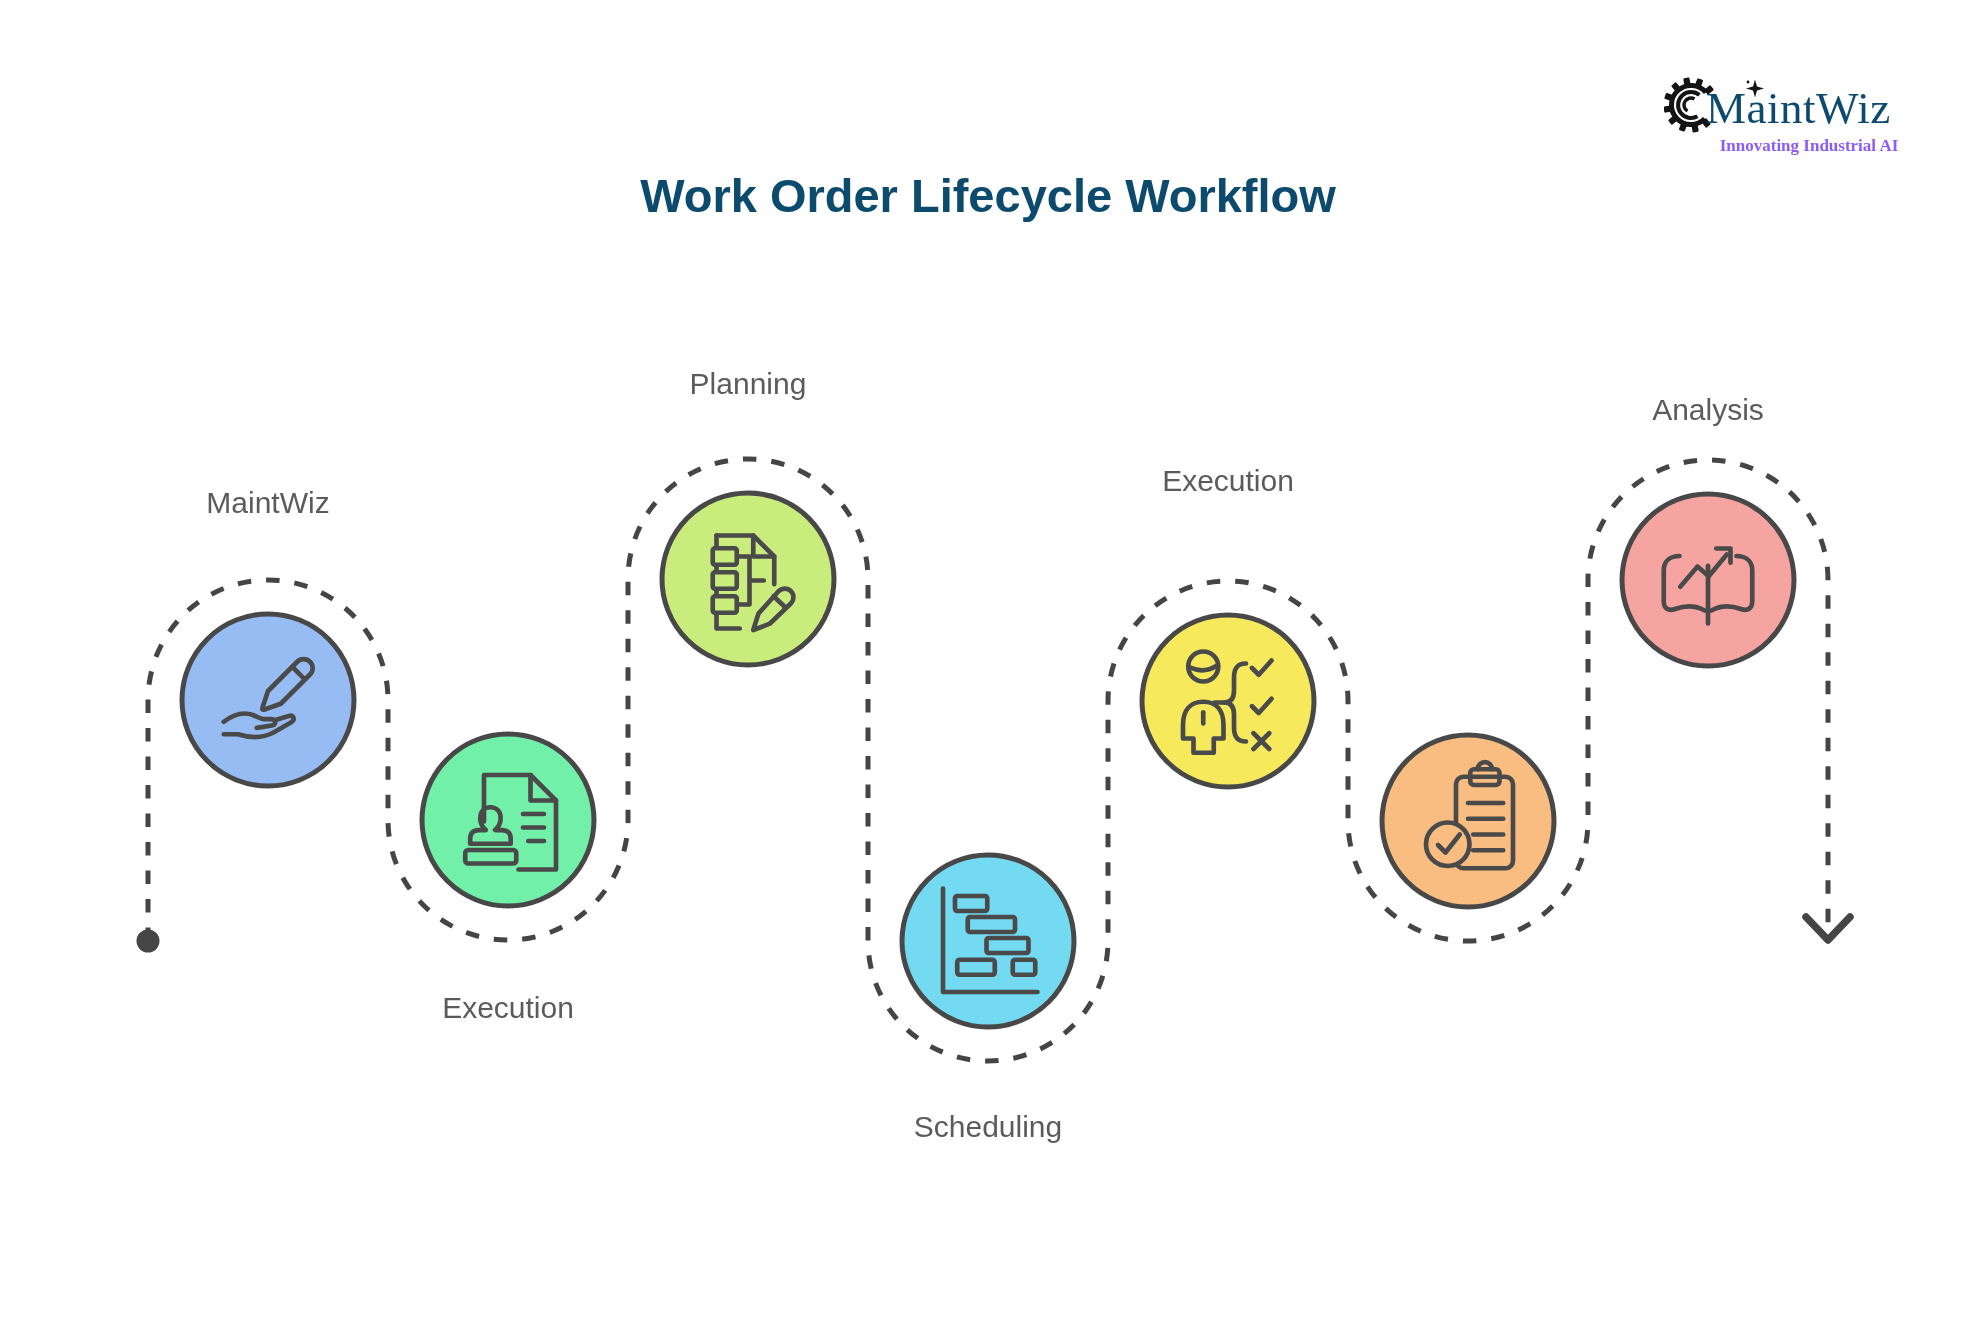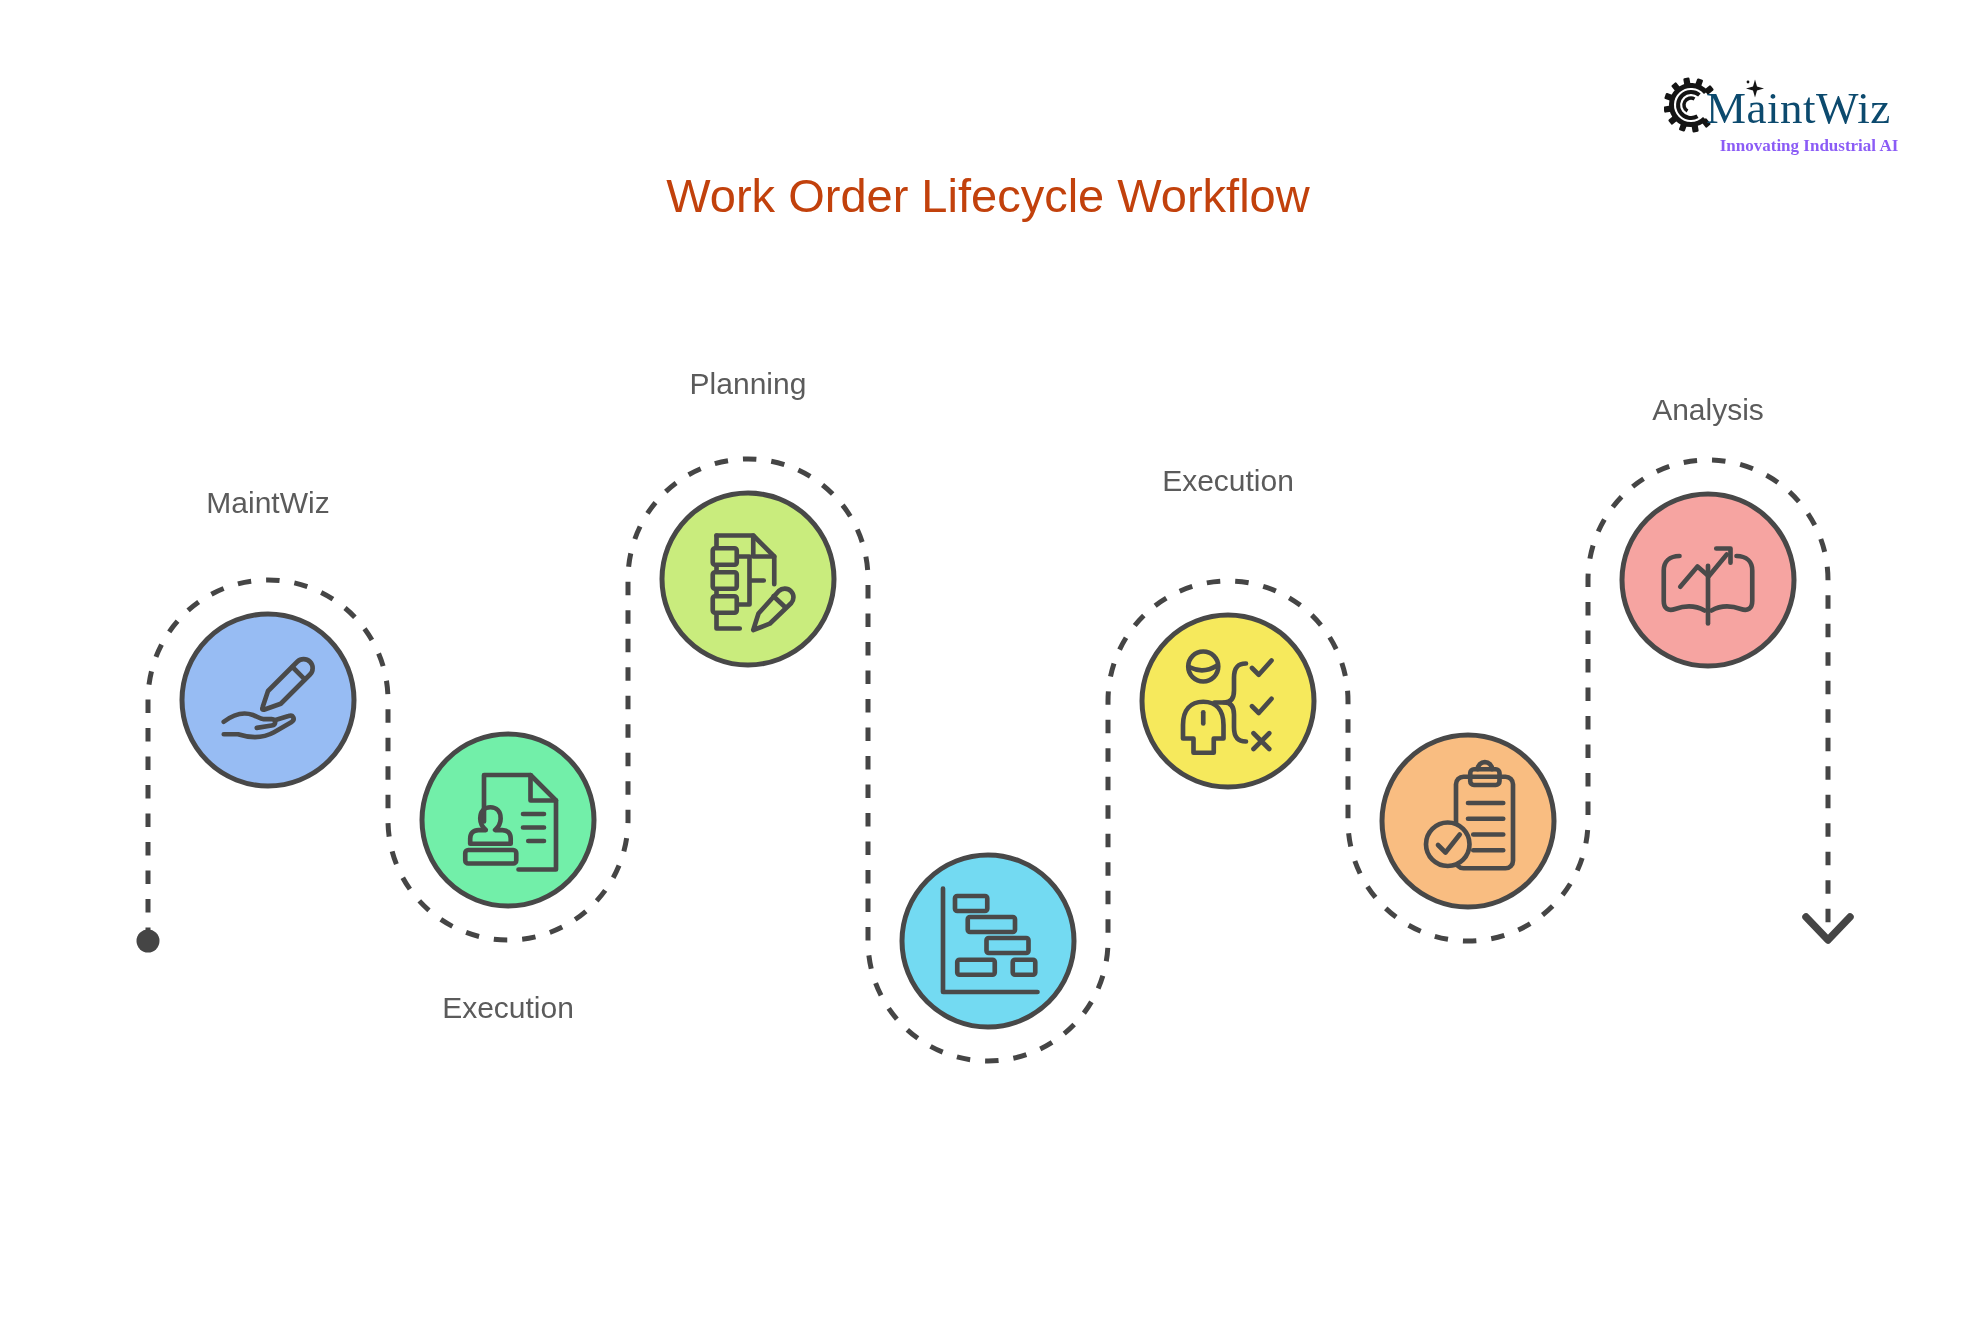--- a/index.html
+++ b/index.html
@@ -1,19 +1,19 @@
 <!DOCTYPE html>
 <html><head>
 <meta charset="utf-8">
 <style>
   html,body{margin:0;padding:0;background:#ffffff;}
   .canvas{position:relative;width:1976px;height:1322px;background:#ffffff;overflow:hidden;
           font-family:"Liberation Sans",sans-serif;}
   .title{position:absolute;top:168px;left:0;width:100%;text-align:center;
-         font-size:47px;font-weight:400;color:#c2410c;letter-spacing:0;}
+         font-size:47px;font-weight:700;color:#0c4a6e;letter-spacing:0;}
   .flow-svg{position:absolute;left:0;top:0;}
   .dashpath{fill:none;stroke:#454545;stroke-width:5;stroke-dasharray:13.5 15;}
   .node{stroke:#484848;stroke-width:5;}
   .ic{fill:none;stroke:#4a4a4a;stroke-width:3.1;stroke-linecap:round;stroke-linejoin:round;}
   .icf{stroke:#4a4a4a;stroke-width:3.1;stroke-linecap:round;stroke-linejoin:round;}
   .step-label{position:absolute;width:340px;text-align:center;font-size:30px;color:#5b5b5b;}
   .logo{position:absolute;left:1664px;top:76px;width:260px;height:100px;}
   .gear{position:absolute;left:0;top:0;}
   .sparkle{position:absolute;left:80px;top:2px;}
   .logo-name{position:absolute;left:34px;top:6px;font-family:"Liberation Serif",serif;
@@ -146,16 +146,17 @@
         <path class="ic" d="M50 40.5 V79"></path>
         <path class="ic" d="M31.5 54.5 L43 41 L50.5 47.5 L62.5 33"></path>
         <path class="ic" d="M55.5 29 L65 29 L65 38.5"></path>
       </g>
     </g>
   </svg>
 
   <div class="step-label" style="left:98px;  top:486px;">MaintWiz</div>
   <div class="step-label" style="left:338px; top:991px;">Execution</div>
   <div class="step-label" style="left:578px; top:367px;">Planning</div>
+  <div class="step-label" style="left:818px; top:1110px;">Scheduling</div>
   <div class="step-label" style="left:1058px;top:464px;">Execution</div>
   <div class="step-label" style="left:1538px;top:366px;margin-top:27px;">Analysis</div>
 
 </div>
 
 </body></html>

